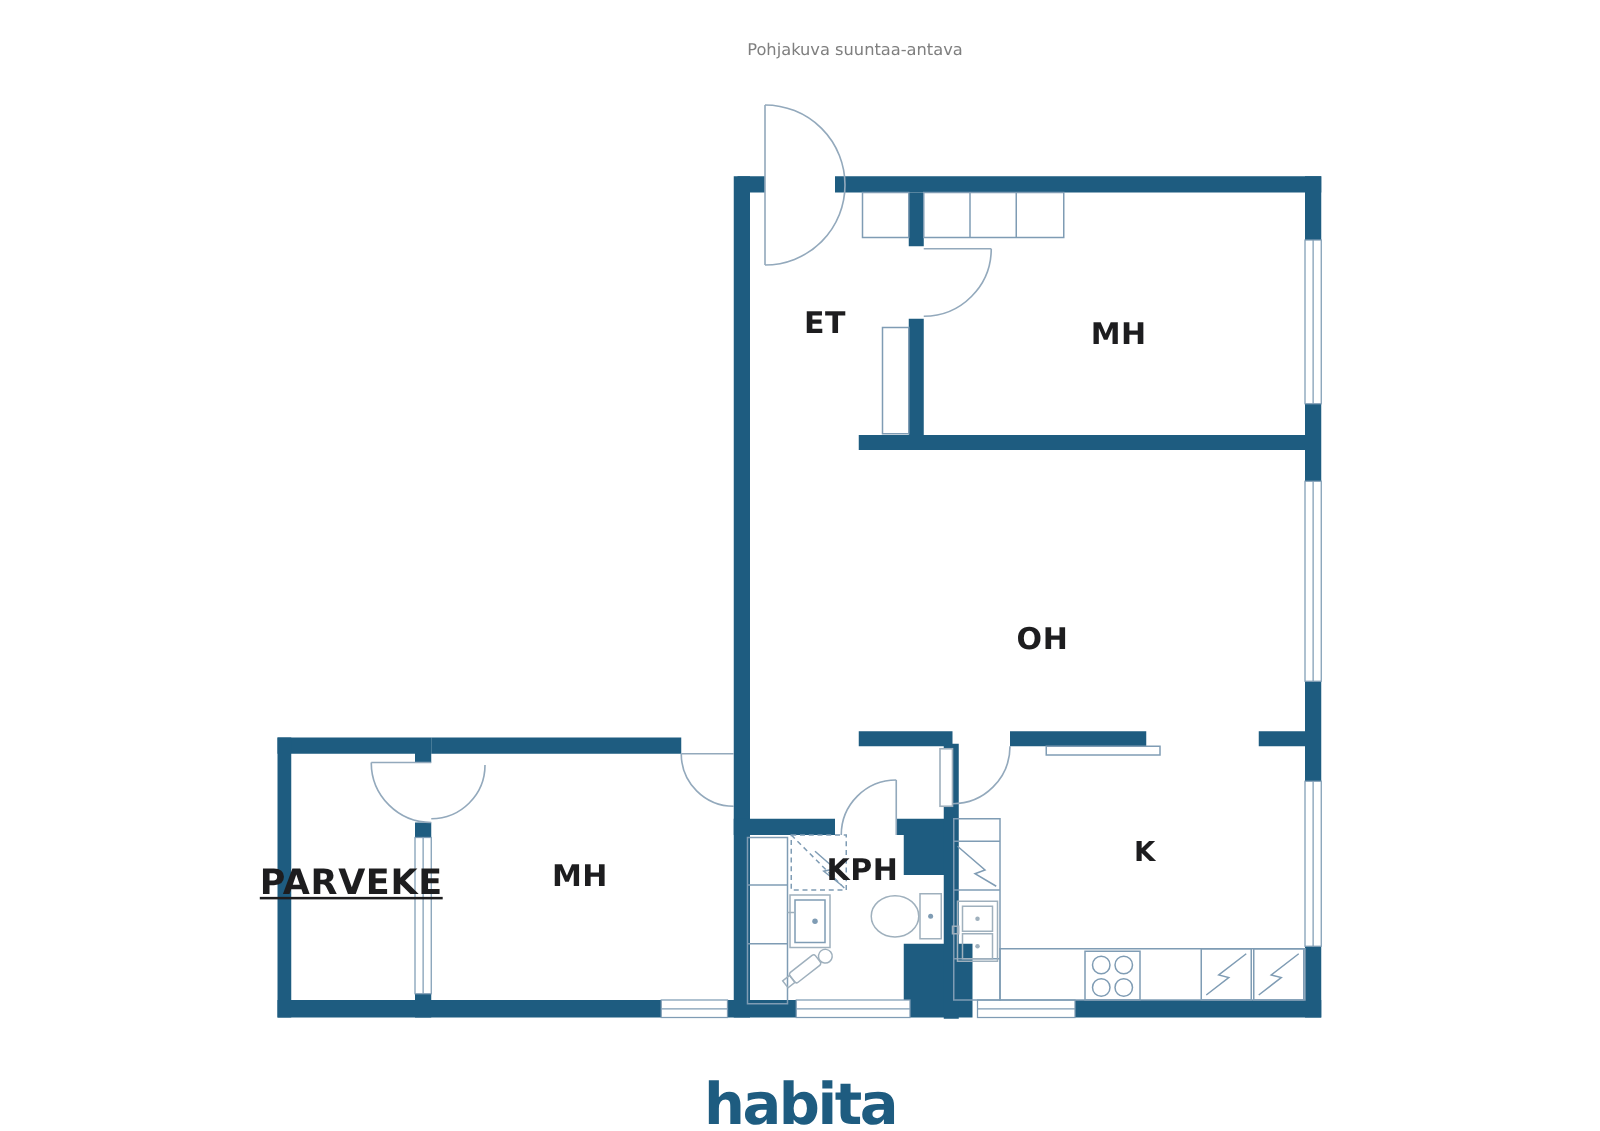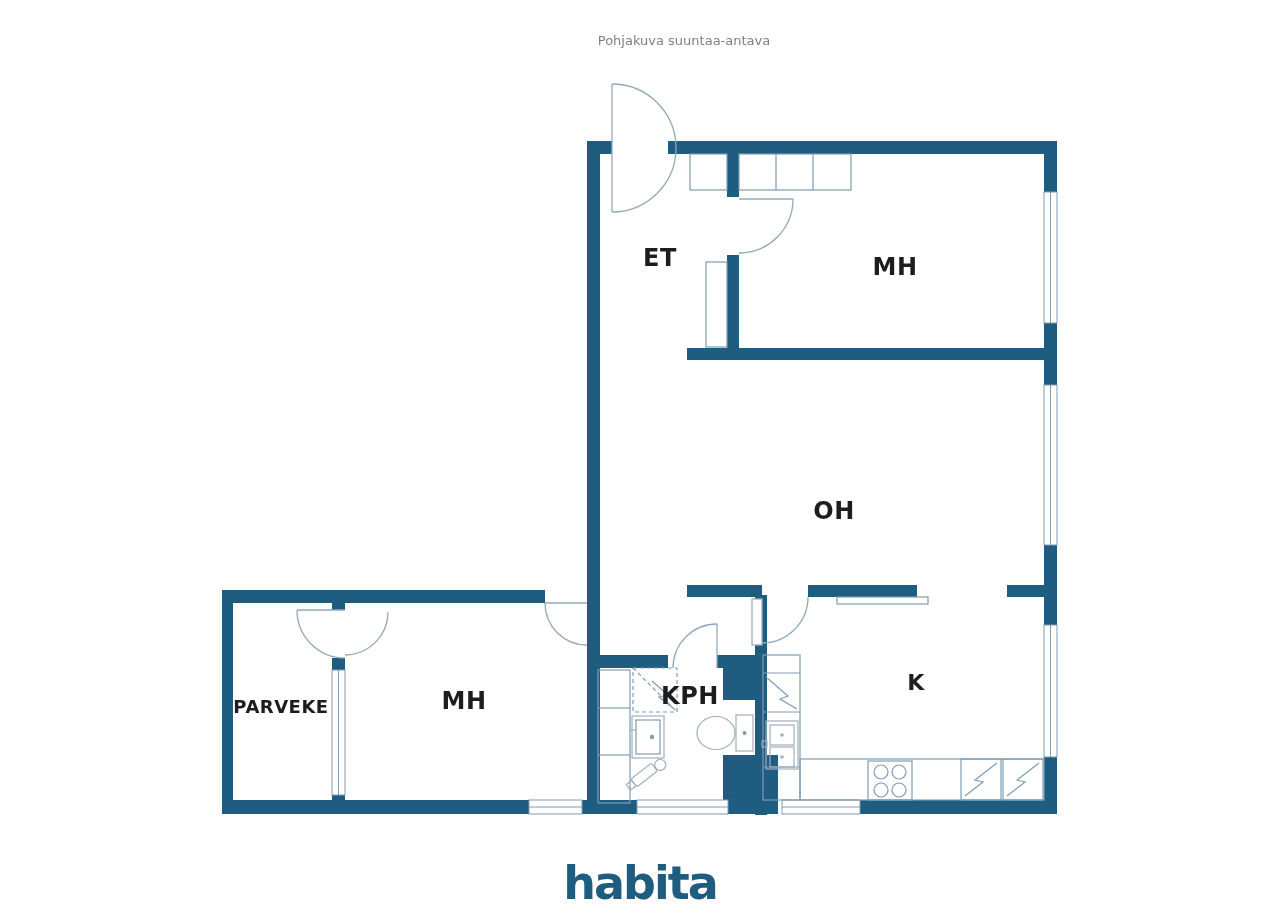--- a/index.html
+++ b/index.html
@@ -11,21 +11,21 @@
          font-family:"DejaVu Sans","Liberation Sans",sans-serif;}
   #plan-svg{position:absolute;left:0;top:0;}
   .lbl{position:absolute;transform:translate(-50%,-50%);color:var(--label);
        font-weight:600;font-size:24px;letter-spacing:.5px;white-space:nowrap;}
   #title-text{position:absolute;left:0;top:33px;width:100%;text-align:center;
        color:var(--title);font-size:13px;font-weight:400;padding-left:44px;}
   #lbl-et{left:660px;top:258px;}
   #lbl-mh-top{left:895px;top:267px;}
   #lbl-oh{left:834px;top:500px;margin-top:11px;}
   #lbl-mh-bottom{left:464px;top:701px;}
-  #lbl-parveke{left:281px;top:706px;font-size:18px;}
+  #lbl-parveke{left:281px;top:706px;font-size:28px;text-decoration:underline;}
   #lbl-kph{left:690px;top:696px;}
   #lbl-k{left:916px;top:682px;font-size:22px;}
   #logo{position:absolute;left:0;top:856px;width:100%;text-align:center;
         color:var(--wall);font-size:46px;font-weight:bold;letter-spacing:-2px;}
 </style>
 </head>
 <body>
 
 <div id="stage">
 

